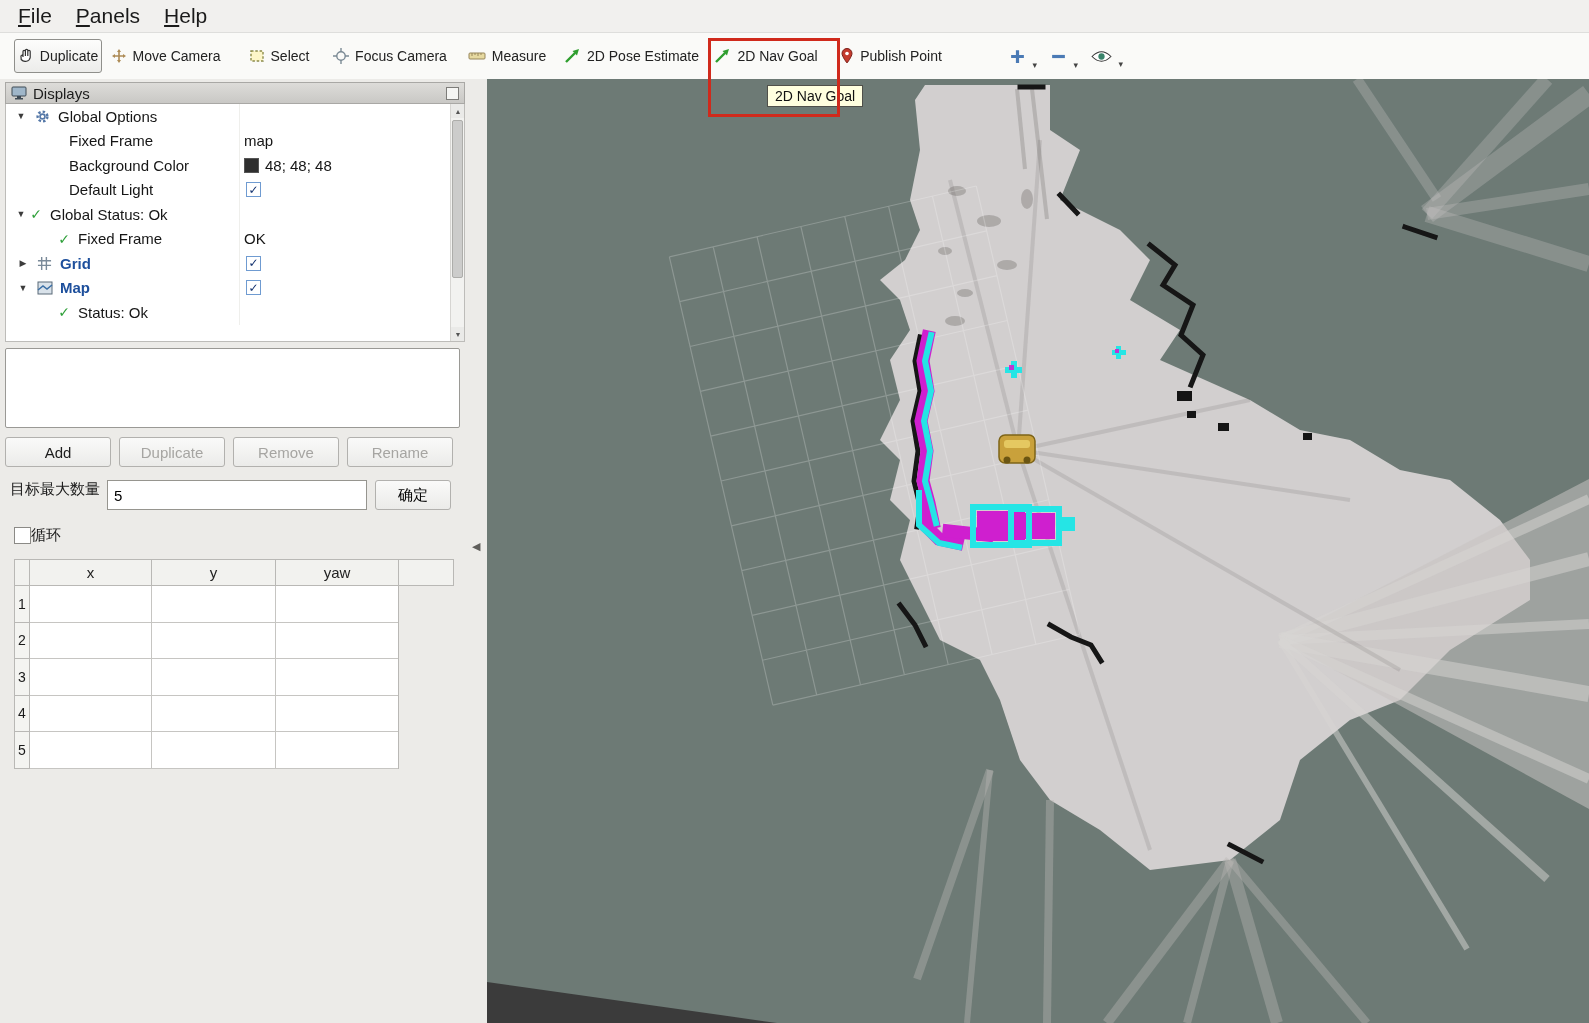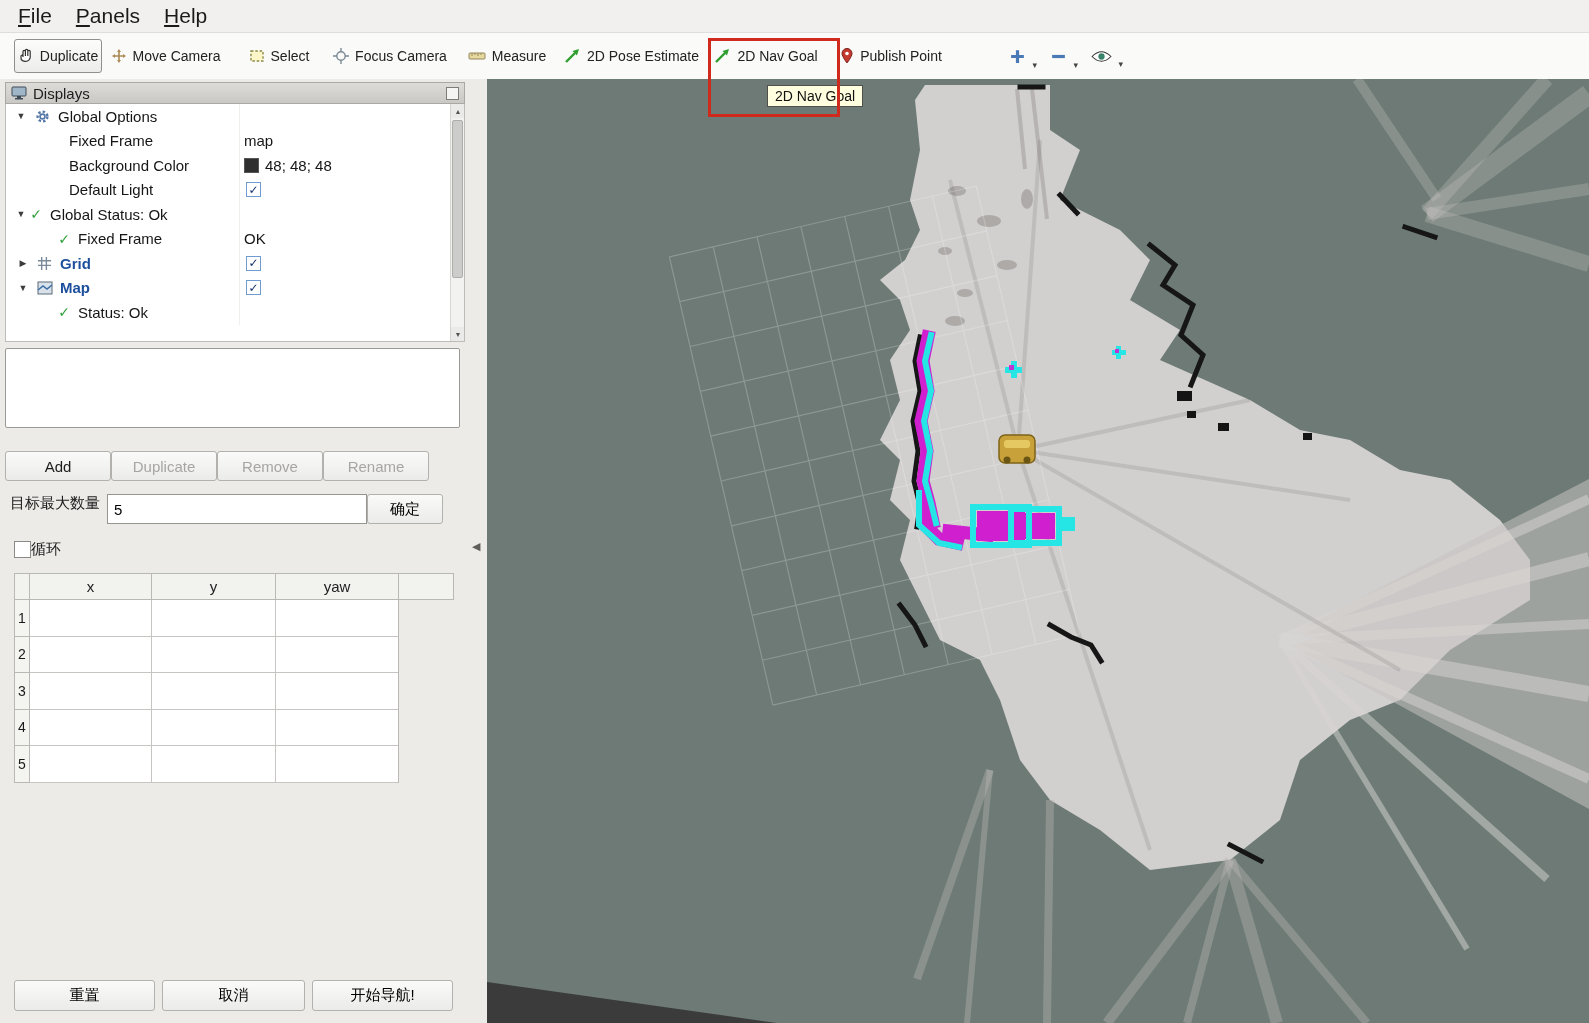--- a/index.html
+++ b/index.html
@@ -40,29 +40,29 @@
   .swatch{width:15px;height:15px;background:#2f2f2f;border:1px solid #555;margin-right:6px;flex-shrink:0}
   .sp{flex-shrink:0}
 
   .vscroll{position:absolute;right:0;top:0;width:14px;height:100%;background:#f2f2f0;border-left:1px solid #d6d5d2}
   .vs-btn{width:14px;height:14px;display:flex;align-items:center;justify-content:center;font-size:7px;color:#555;background:#eaeae8}
   .vs-btn.down{position:absolute;bottom:0}
   .vthumb{position:absolute;top:16px;left:1px;width:11px;height:158px;background:#cccccb;border:1px solid #adadaa;border-radius:2px}
 
   .desc-box{width:455px;height:80px;background:#fff;border:1px solid #9a9995;border-radius:2px;margin-top:6px}
 
-  .btnrow{display:flex;gap:0;margin-top:23px}
+  .btnrow{display:flex;gap:8px;margin-top:9px}
   .qbtn{width:106px;height:30px;border:1px solid #b2b1ae;border-radius:3px;background:linear-gradient(#fafaf9,#ebebe9);font-size:15px;color:#1c1c1c;font-family:inherit}
   .qbtn.disabled{color:#a6a5a2}
 
   .teleop-header{margin-top:13px}
   .goal-row{display:flex;align-items:flex-start;margin:13px 0 0 5px}
   .goal-label{font-size:15px;width:97px;white-space:nowrap}
   .goal-input{width:260px;height:30px;border:1px solid #96958f;background:#fff;font-size:15px;padding-left:6px;font-family:inherit}
-  .confirm-btn{width:76px;height:30px;margin-left:0;border:1px solid #b2b1ae;border-radius:3px;background:linear-gradient(#fafaf9,#ebebe9);font-size:15px;font-family:inherit}
+  .confirm-btn{width:76px;height:30px;margin-left:8px;border:1px solid #b2b1ae;border-radius:3px;background:linear-gradient(#fafaf9,#ebebe9);font-size:15px;font-family:inherit}
   .loop-row{display:flex;align-items:center;gap:0;margin:16px 0 0 9px}
   .loop-cbx{width:17px;height:17px;border:1px solid #8b8a86;background:#fff}
   .loop-label{font-size:15px}
 
   .goal-table{display:grid;grid-template-columns:15px 122px 124px 123px 55px;grid-template-rows:26px repeat(5,36.5px);margin:14px 0 0 9px;border-top:1px solid #b9b8b5;border-left:1px solid #b9b8b5;width:440px}
   .gt-h{background:#f2f2ef;border-right:1px solid #b9b8b5;border-bottom:1px solid #b9b8b5;display:flex;align-items:center;justify-content:center;font-size:15px;color:#222}
   .gt-c{background:#fff;border-right:1px solid #c6c5c2;border-bottom:1px solid #c6c5c2}
   .gt-n{background:#f4f4f1;border-right:1px solid #b9b8b5;border-bottom:1px solid #b9b8b5;display:flex;align-items:center;justify-content:center;font-size:14px}
   .gt-stub{background:transparent;border:none;border-left:1px solid #b9b8b5;margin-left:-1px}
 
@@ -372,25 +372,20 @@
     <div class="gt-c"></div>
     <div class="gt-stub"></div>
 
     <div class="gt-n">5</div>
     <div class="gt-c"></div>
     <div class="gt-c"></div>
     <div class="gt-c"></div>
     <div class="gt-stub"></div>
   </div>
 
-  <div class="navbtns">
-    <button class="navbtn" style="width:141px">重置</button>
-    <button class="navbtn" style="width:143px">取消</button>
-    <button class="navbtn" style="width:141px">开始导航!</button>
-  </div>
 </div>
 
 <div class="splitter">
   <span class="collapse-arrow">◀</span>
 </div>
 
 <div class="viewport">
   <svg width="1102" height="944" viewBox="0 0 1102 944">
     <rect width="1102" height="944" fill="#6d7a75"></rect>
     <polygon points="0,903 290,944 0,944" fill="#3b3b3b"></polygon>

